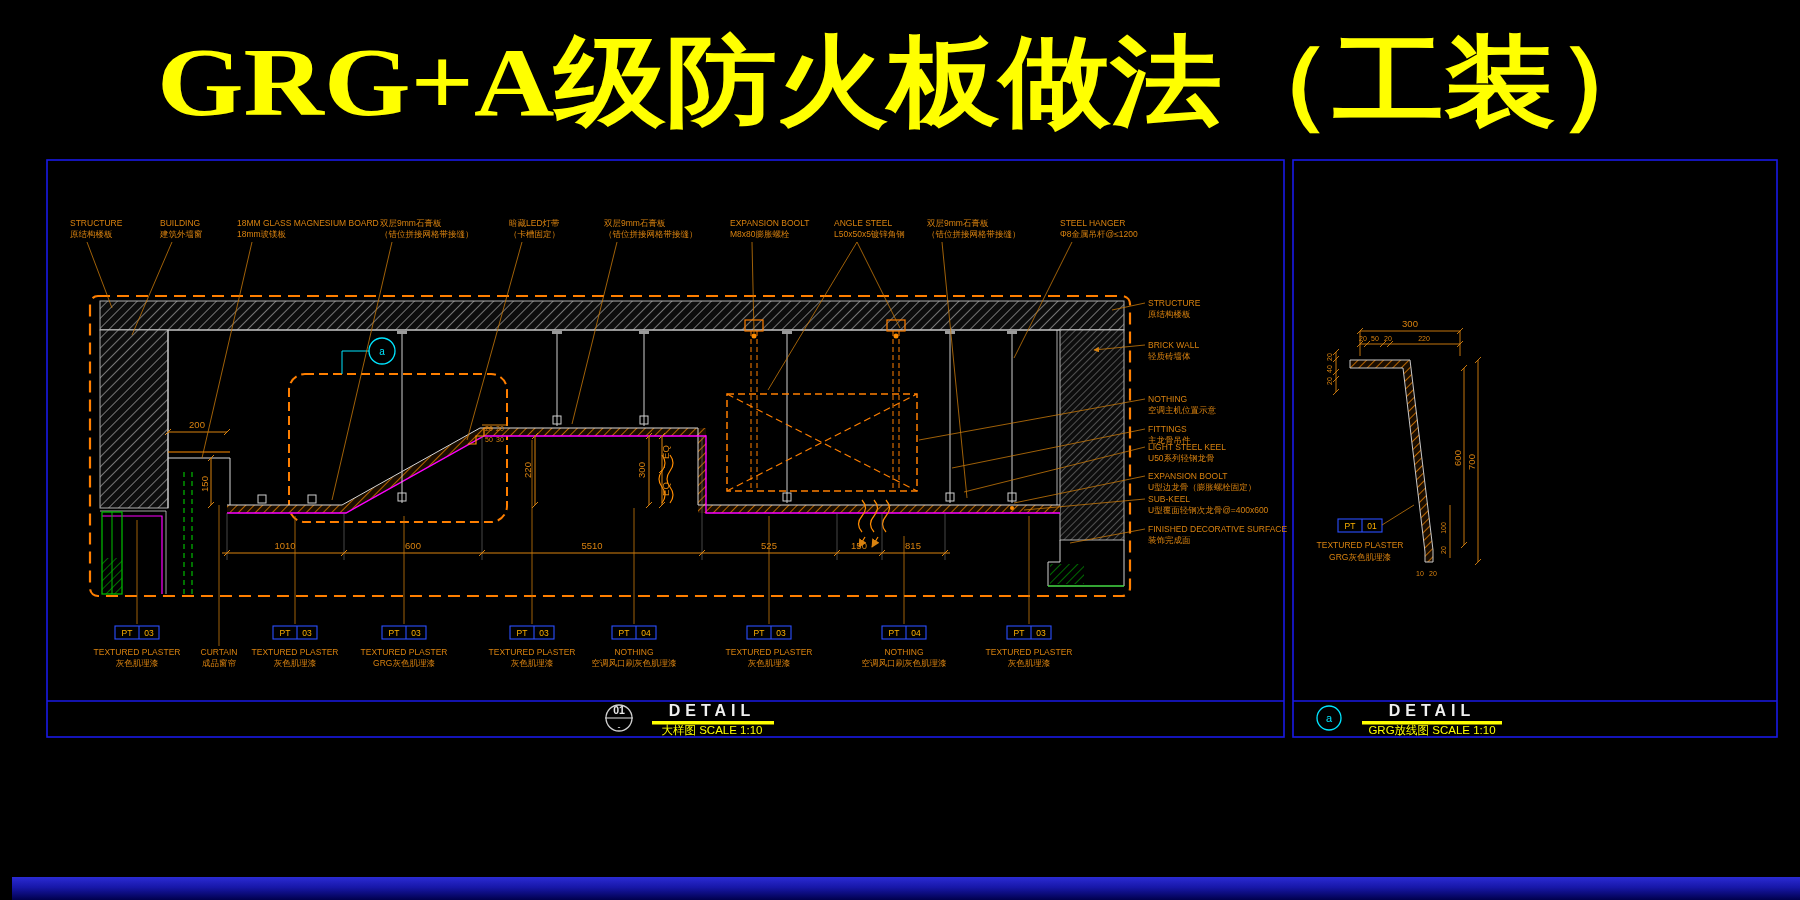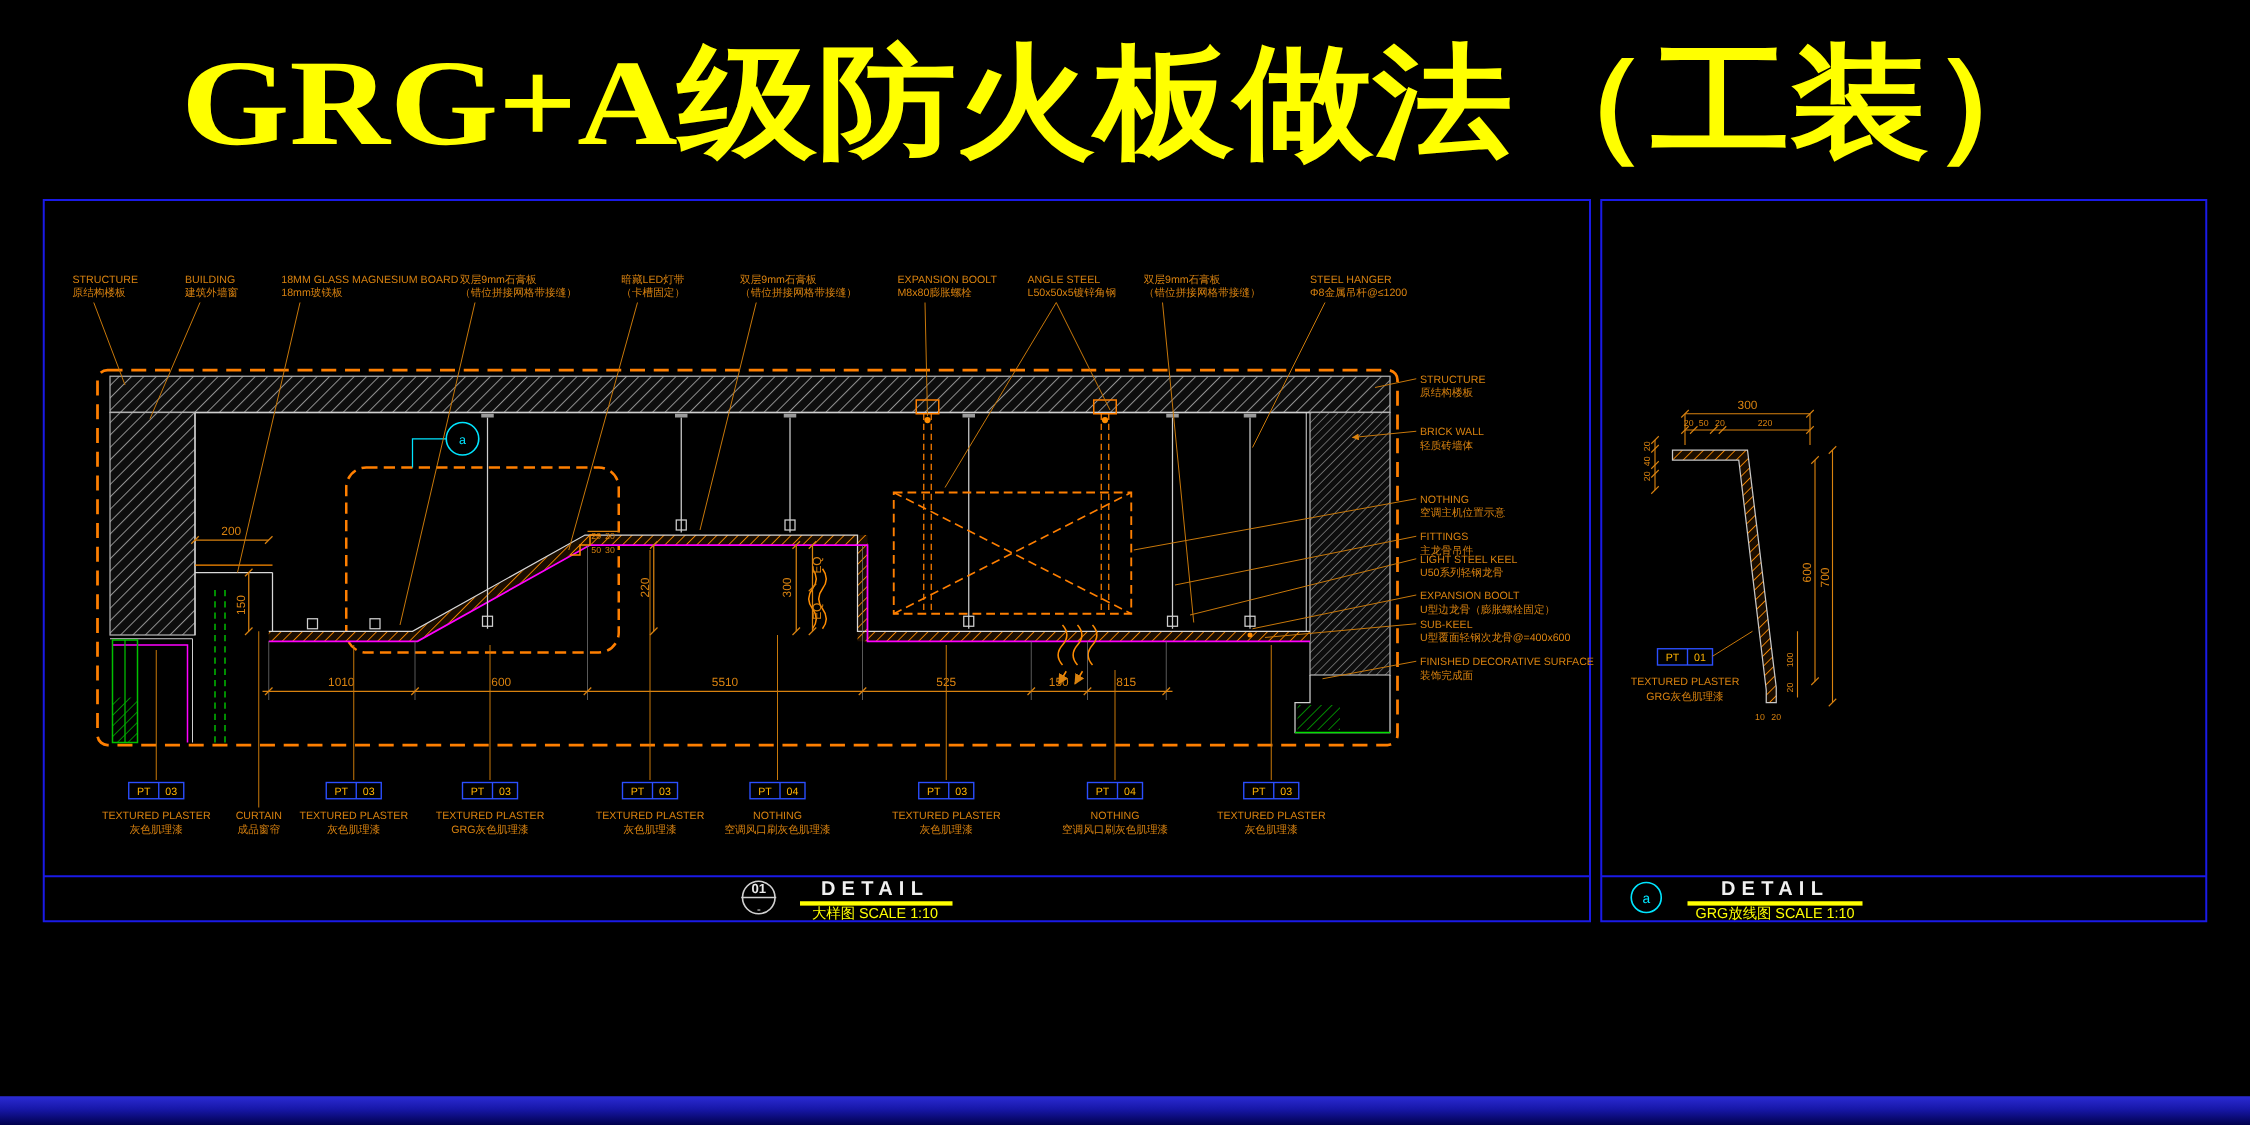--- a/index.html
+++ b/index.html
@@ -1,18 +1,18 @@
 <!DOCTYPE html>
 <html><head>
 <meta charset="utf-8">
 <style>
   html,body{margin:0;padding:0;background:#000;}
   body{width:1800px;height:900px;position:relative;overflow:hidden;
        font-family:"Liberation Sans","DejaVu Sans",sans-serif;}
-  .stage{position:absolute;left:0;top:0;width:1592px;height:900px;}
+  .stage{position:absolute;left:12px;top:0;width:1592px;height:900px;}
   svg{display:block;}
   svg text{font-family:"Liberation Sans","DejaVu Sans",sans-serif;}
   .title-text{font-family:"Liberation Serif","DejaVu Serif",serif;font-weight:bold;}
   .co{fill:#d9820f;font-size:8.5px;}
   .co2{fill:#d9820f;font-size:8.5px;}
   .dim{fill:#d9820f;font-size:9.5px;}
   .dimsm{fill:#d9820f;font-size:7px;}
   .tagtxt{fill:#ffb400;font-size:8.5px;}
 </style>
 </head>

